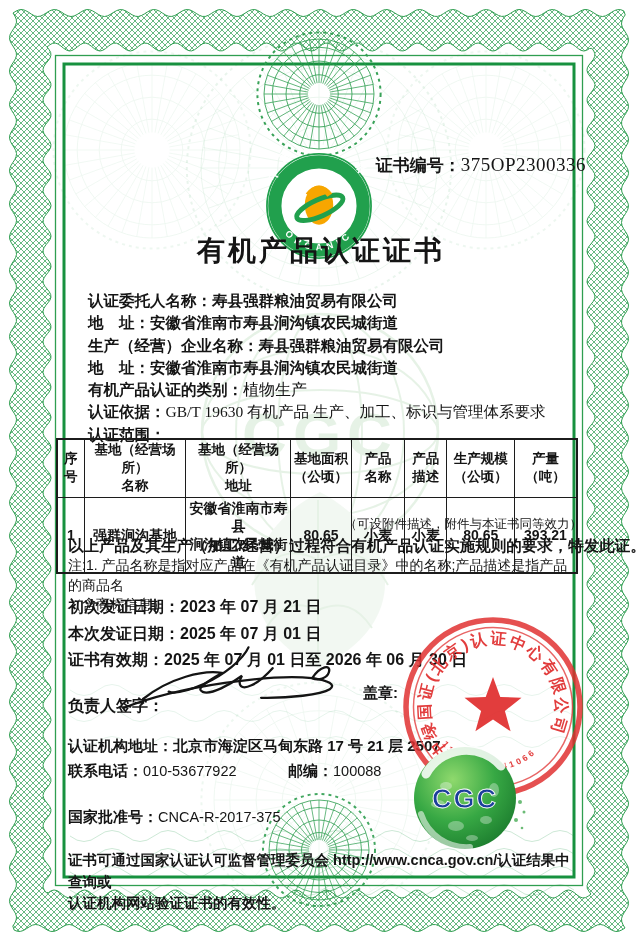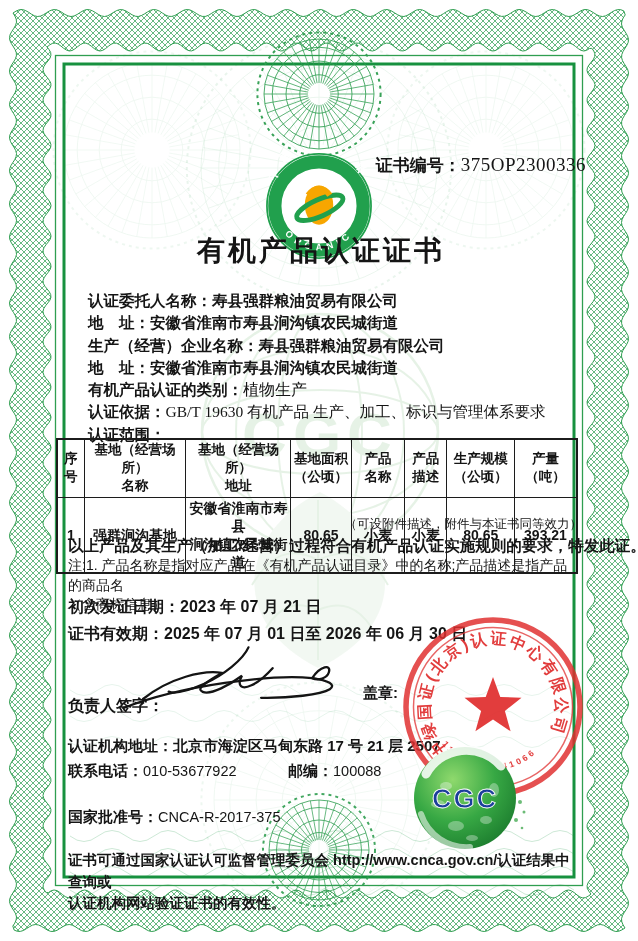--- a/index.html
+++ b/index.html
@@ -408,20 +408,21 @@
       </tbody>
     </table>
 
     <div class="abs attach kai">（可设附件描述，附件与本证书同等效力）</div>
     <div class="abs statement">以上产品及其生产（加工/经营）过程符合有机产品认证实施规则的要求，特发此证。</div>
     <div class="abs footnote" style="white-space:pre-line">注:1. 产品名称是指对应产品在《有机产品认证目录》中的名称;产品描述是指产品的商品名
 （含商标信息）</div>
 
     <div class="abs dates">
       <div class="dline"><span>初次发证日期：</span><span>2023 年 07 月 21 日</span></div>
+      <div class="dline"><span>本次发证日期：</span><span>2025 年 07 月 01 日</span></div>
       <div class="dline"><span>证书有效期：</span><span>2025 年 07 月 01 日至 2026 年 06 月 30 日</span></div>
     </div>
 
     <svg class="sig-svg" viewBox="0 0 252 66">
       <g fill="none" stroke="#141414" stroke-width="2.3" stroke-linecap="round">
         <path d="M138 4 C132 16 112 30 92 38 C76 44 62 47 56 44"></path>
         <path d="M30 50 C58 30 92 24 110 28 C96 36 82 42 90 46 C98 50 118 40 130 32 C124 42 129 46 139 42 C149 38 156 31 161 26"></path>
         <path d="M10 58 C70 38 160 32 200 38 C216 41 224 46 217 50 C208 55 176 57 148 55"></path>
         <path d="M200 38 C209 26 220 25 217 33 C215 39 206 41 200 38"></path>
       </g>

